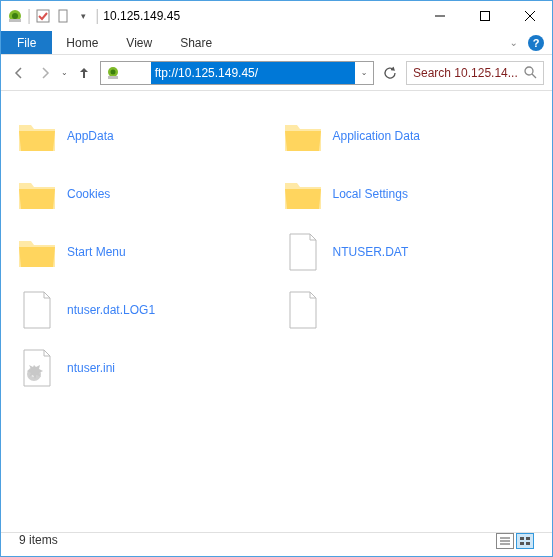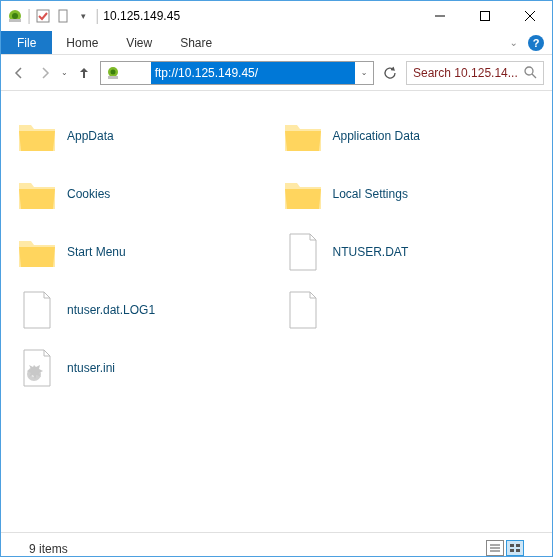--- a/index.html
+++ b/index.html
@@ -28,24 +28,24 @@
   .address-text { flex: 1; height: 100%; display: flex; align-items: center; background: #0078d7; color: #fff; font-size: 12px; padding: 0 4px; margin-left: 28px; }
   .address-dd { width: 18px; display: flex; align-items: center; justify-content: center; font-size: 8px; color: #555; }
   
   .refresh-btn { width: 20px; height: 20px; display: flex; align-items: center; justify-content: center; color: #555; font-size: 12px; }
   
   .search-box { width: 138px; height: 24px; border: 1px solid #ccc; display: flex; align-items: center; padding: 0 6px; }
   .search-text { flex: 1; font-size: 12px; color: #7f1d1d; white-space: nowrap; overflow: hidden; text-overflow: ellipsis; }
   .search-icon { color: #888; font-size: 12px; }
 
   .content { flex: 1; padding: 16px 10px 10px 16px; overflow: auto; display: grid; grid-template-columns: 1fr 1fr; grid-auto-rows: 58px; gap: 0 6px; align-content: start; }
-  .item { display: flex; align-items: center; gap: 10px; font-size: 12px; color: #0c4a6e; }
+  .item { display: flex; align-items: center; gap: 10px; font-size: 12px; color: #3b82f6; }
   .item-icon { width: 40px; height: 40px; flex-shrink: 0; display: flex; align-items: center; justify-content: center; }
 
-  .statusbar { height: 24px; border-top: 1px solid #e0e0e0; display: flex; align-items: flex-end; padding: 0 28px; font-size: 12px; color: #333; }
+  .statusbar { height: 24px; border-top: 1px solid #e0e0e0; display: flex; align-items: flex-start; padding: 0 18px; font-size: 12px; color: #333; }
   .statusbar .views { margin-left: auto; display: flex; gap: 2px; }
   .view-btn { width: 18px; height: 16px; border: 1px solid #888; display: flex; align-items: center; justify-content: center; font-size: 9px; }
   .view-btn.active { background: #cde6f7; border-color: #3399dd; }
 
   svg { display: block; }
 </style>
 </head>
 <body>
 
 <div class="titlebar">

